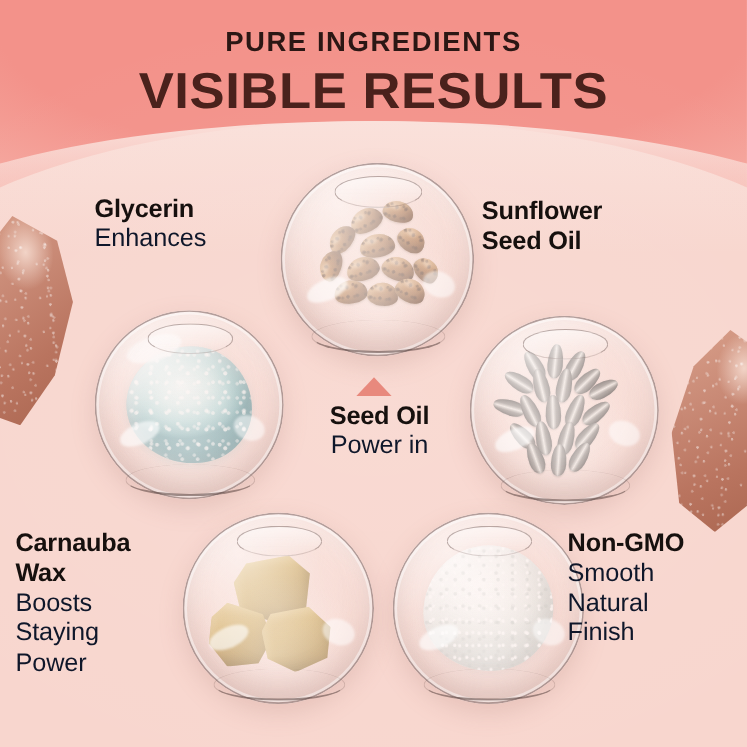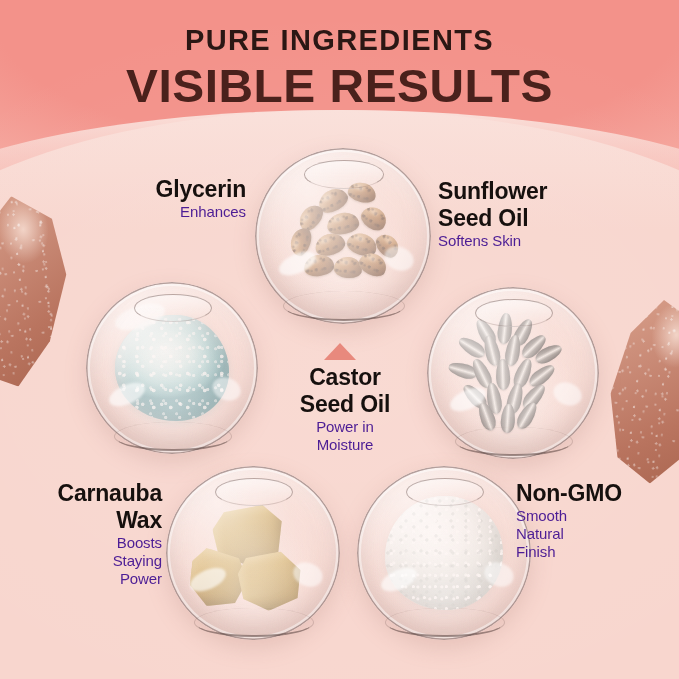--- a/index.html
+++ b/index.html
@@ -28,21 +28,21 @@
   }
   .bg-vignette{
     position:absolute;inset:0;pointer-events:none;
     background:radial-gradient(130% 90% at 50% 55%, rgba(255,255,255,0.10) 0%, rgba(255,255,255,0) 60%);
   }
 
   
   .title-wrap{position:absolute;left:0;top:0;width:679px;text-align:center;z-index:6;}
   .kicker{
     margin-top:26px;
-    font-size:29px;font-weight:700;letter-spacing:1.4px;
+    font-size:25px;font-weight:700;letter-spacing:1.4px;
     color:#2B1714;line-height:1;
     font-family:"Liberation Sans","DejaVu Sans",sans-serif;
   }
   .headline{
     margin-top:8px;
     font-size:46px;font-weight:700;letter-spacing:0.5px;
     color:#4A211C;line-height:1;
     transform:scaleX(1.04);
   }
 
@@ -192,22 +192,22 @@
   }
   .gel-shine{
     position:absolute;left:16%;top:14%;width:30%;height:13%;
     border-radius:50%;background:rgba(255,255,255,.8);
     transform:rotate(-18deg);filter:blur(1.2px);
   }
 
   
   .label{position:absolute;z-index:7;color:#1E1513;line-height:1.18;}
   .label .name{font-weight:700;font-size:23px;letter-spacing:-0.2px;color:#16100E;}
-  .label .desc{font-weight:400;font-size:15px;letter-spacing:-0.1px;color:#4c1d95;}
-  .ta-r{text-align:right;}
+  .label .desc{font-weight:400;font-size:23px;letter-spacing:-0.1px;color:#0f172a;}
+  .ta-r{text-align:left;}
   .ta-l{text-align:left;}
   .ta-c{text-align:center;}
 
   #label-glycerin{left:86px;top:176px;width:160px;}
   #label-sunflower{left:438px;top:178px;width:165px;}
   #label-castor{left:279px;top:364px;width:132px;}
   #label-carnauba{left:14px;top:480px;width:148px;}
   #label-nongmo{left:516px;top:480px;width:155px;}
 
   .arrow-up{
@@ -344,29 +344,26 @@
   </div>
 
   <div class="label ta-r" id="label-glycerin">
     <div class="name">Glycerin</div>
     <div class="desc">Enhances</div>
   </div>
 
   <div class="label ta-l" id="label-sunflower">
     <div class="name">Sunflower</div>
     <div class="name">Seed Oil</div>
-    <div class="desc">Softens Skin</div>
   </div>
 
   <div class="arrow-up"></div>
   <div class="label ta-c" id="label-castor">
-    <div class="name">Castor</div>
     <div class="name">Seed Oil</div>
     <div class="desc">Power in</div>
-    <div class="desc">Moisture</div>
   </div>
 
   <div class="label ta-l" id="label-nongmo">
     <div class="name">Non-GMO</div>
     <div class="desc">Smooth</div>
     <div class="desc">Natural</div>
     <div class="desc">Finish</div>
   </div>
 
   <div class="label ta-r" id="label-carnauba">

